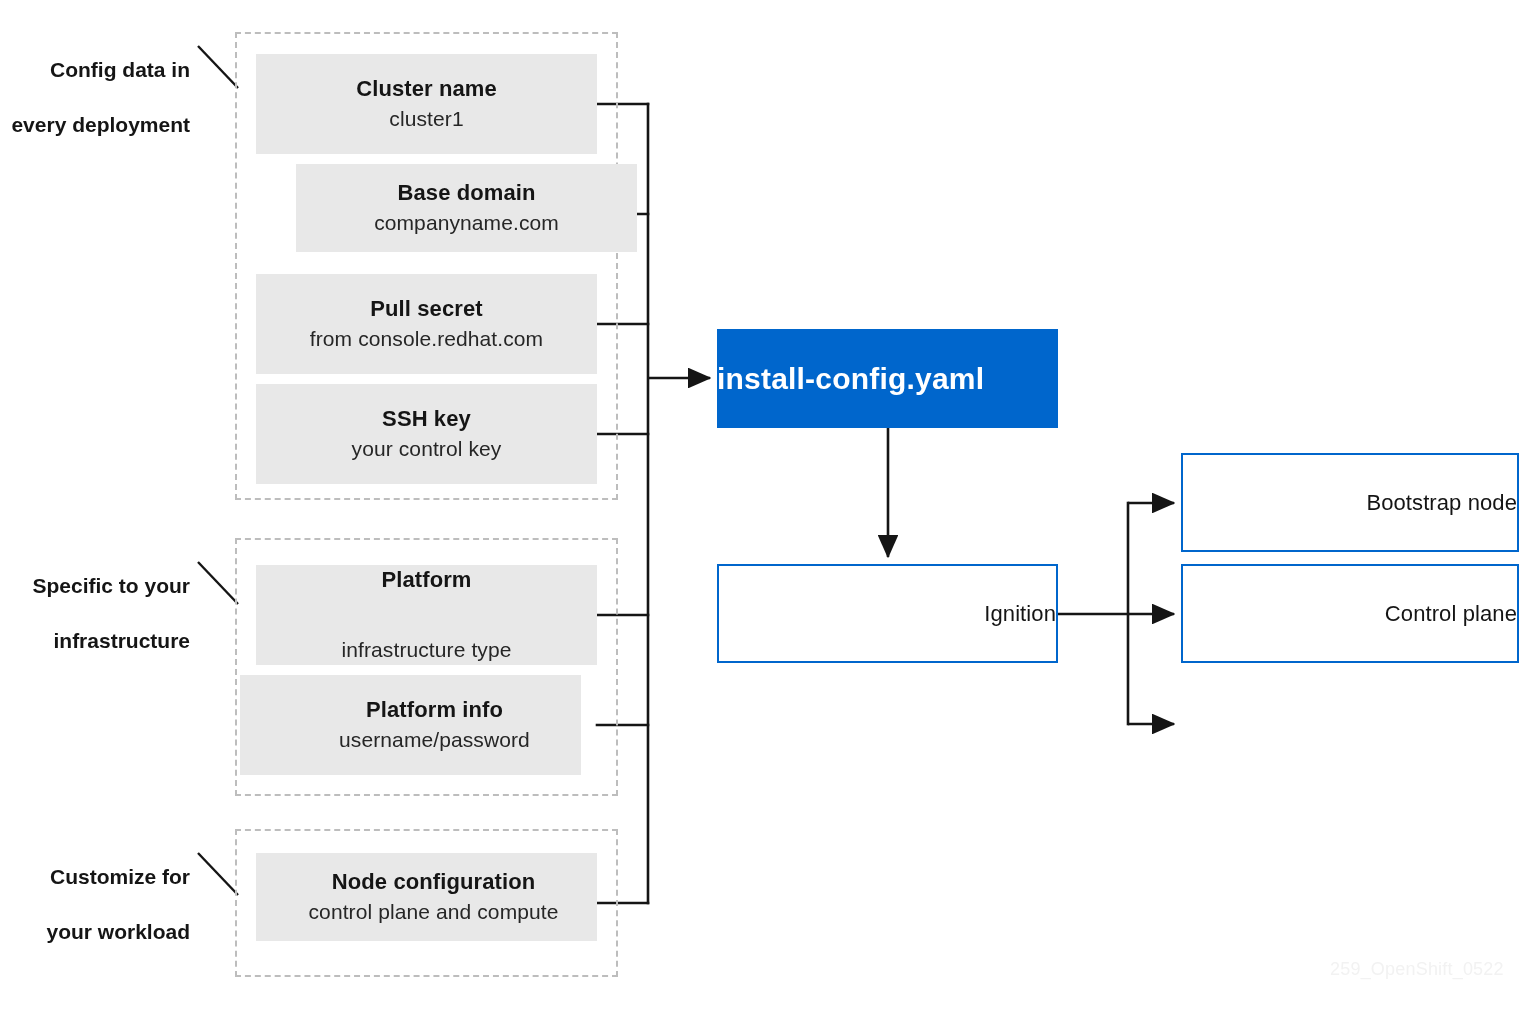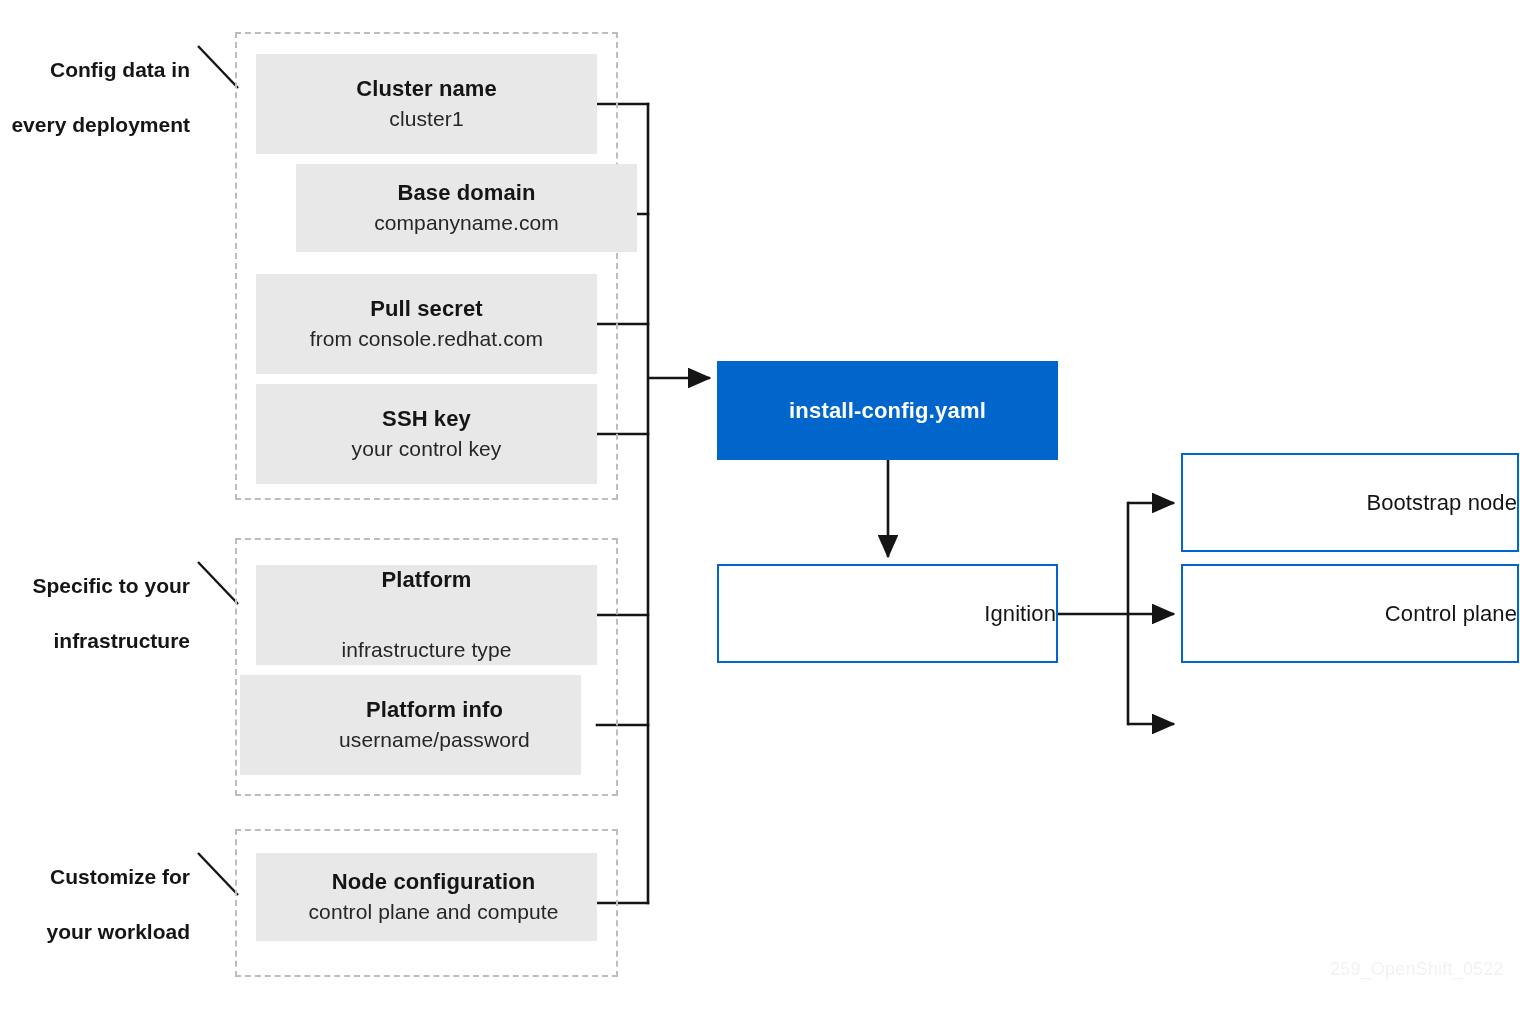--- a/index.html
+++ b/index.html
@@ -73,26 +73,24 @@
     white-space: pre-line;
   }
 
   
   .node-filled {
     position: absolute;
     background: #0066cc;
     box-sizing: border-box;
     display: flex;
     align-items: center;
-    justify-content: center;
     color: #ffffff;
-    font-size: 22px;
+    font-size: 30px;
     font-weight: bold;
     letter-spacing: 0.2px;
-    margin-top: 32px;
   }
 
   
   .node-outline {
     position: absolute;
     background: #ffffff;
     border: 2px solid #0066cc;
     box-sizing: border-box;
     display: flex;
     align-items: center;

